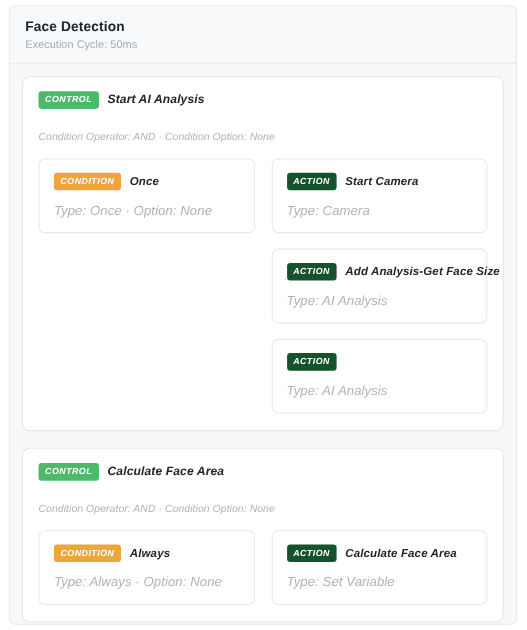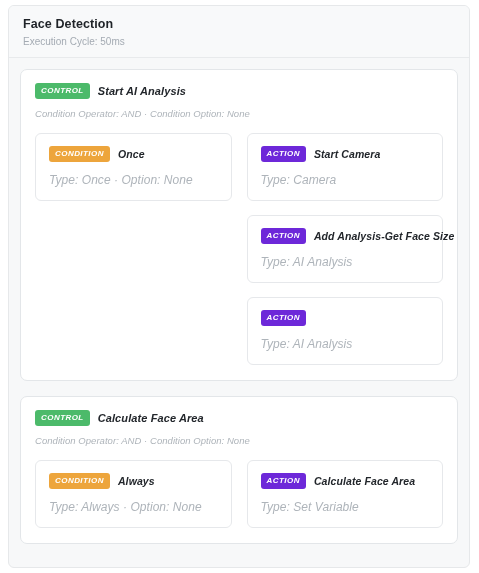--- a/index.html
+++ b/index.html
@@ -72,41 +72,41 @@
     align-items: center;
     gap: 8px;
   }
   .block-title {
     font-size: 11px;
     font-weight: bold;
     color: #22262b;
     letter-spacing: .1px;
   }
   .block-meta {
-    margin-top: 9px;
+    margin-top: 20px;
     font-size: 9.5px;
     color: #aeb4ba;
     letter-spacing: .05px;
   }
 
   
   .badge {
     display: inline-block;
     border-radius: 3px;
     color: #ffffff;
     font-size: 8px;
     font-weight: bold;
     letter-spacing: .45px;
     line-height: 1;
     padding: 4px 6px 4px 6px;
     white-space: nowrap;
   }
   .badge-control   { background: #4cba6a; }
   .badge-condition { background: #eda53c; }
-  .badge-action    { background: #6d28d9; }
+  .badge-action    { background: #14532d; }
 
   
   .columns {
     display: flex;
     gap: 15px;
     margin-top: 14px;
     align-items: flex-start;
   }
   .column {
     flex: 1 1 0;

